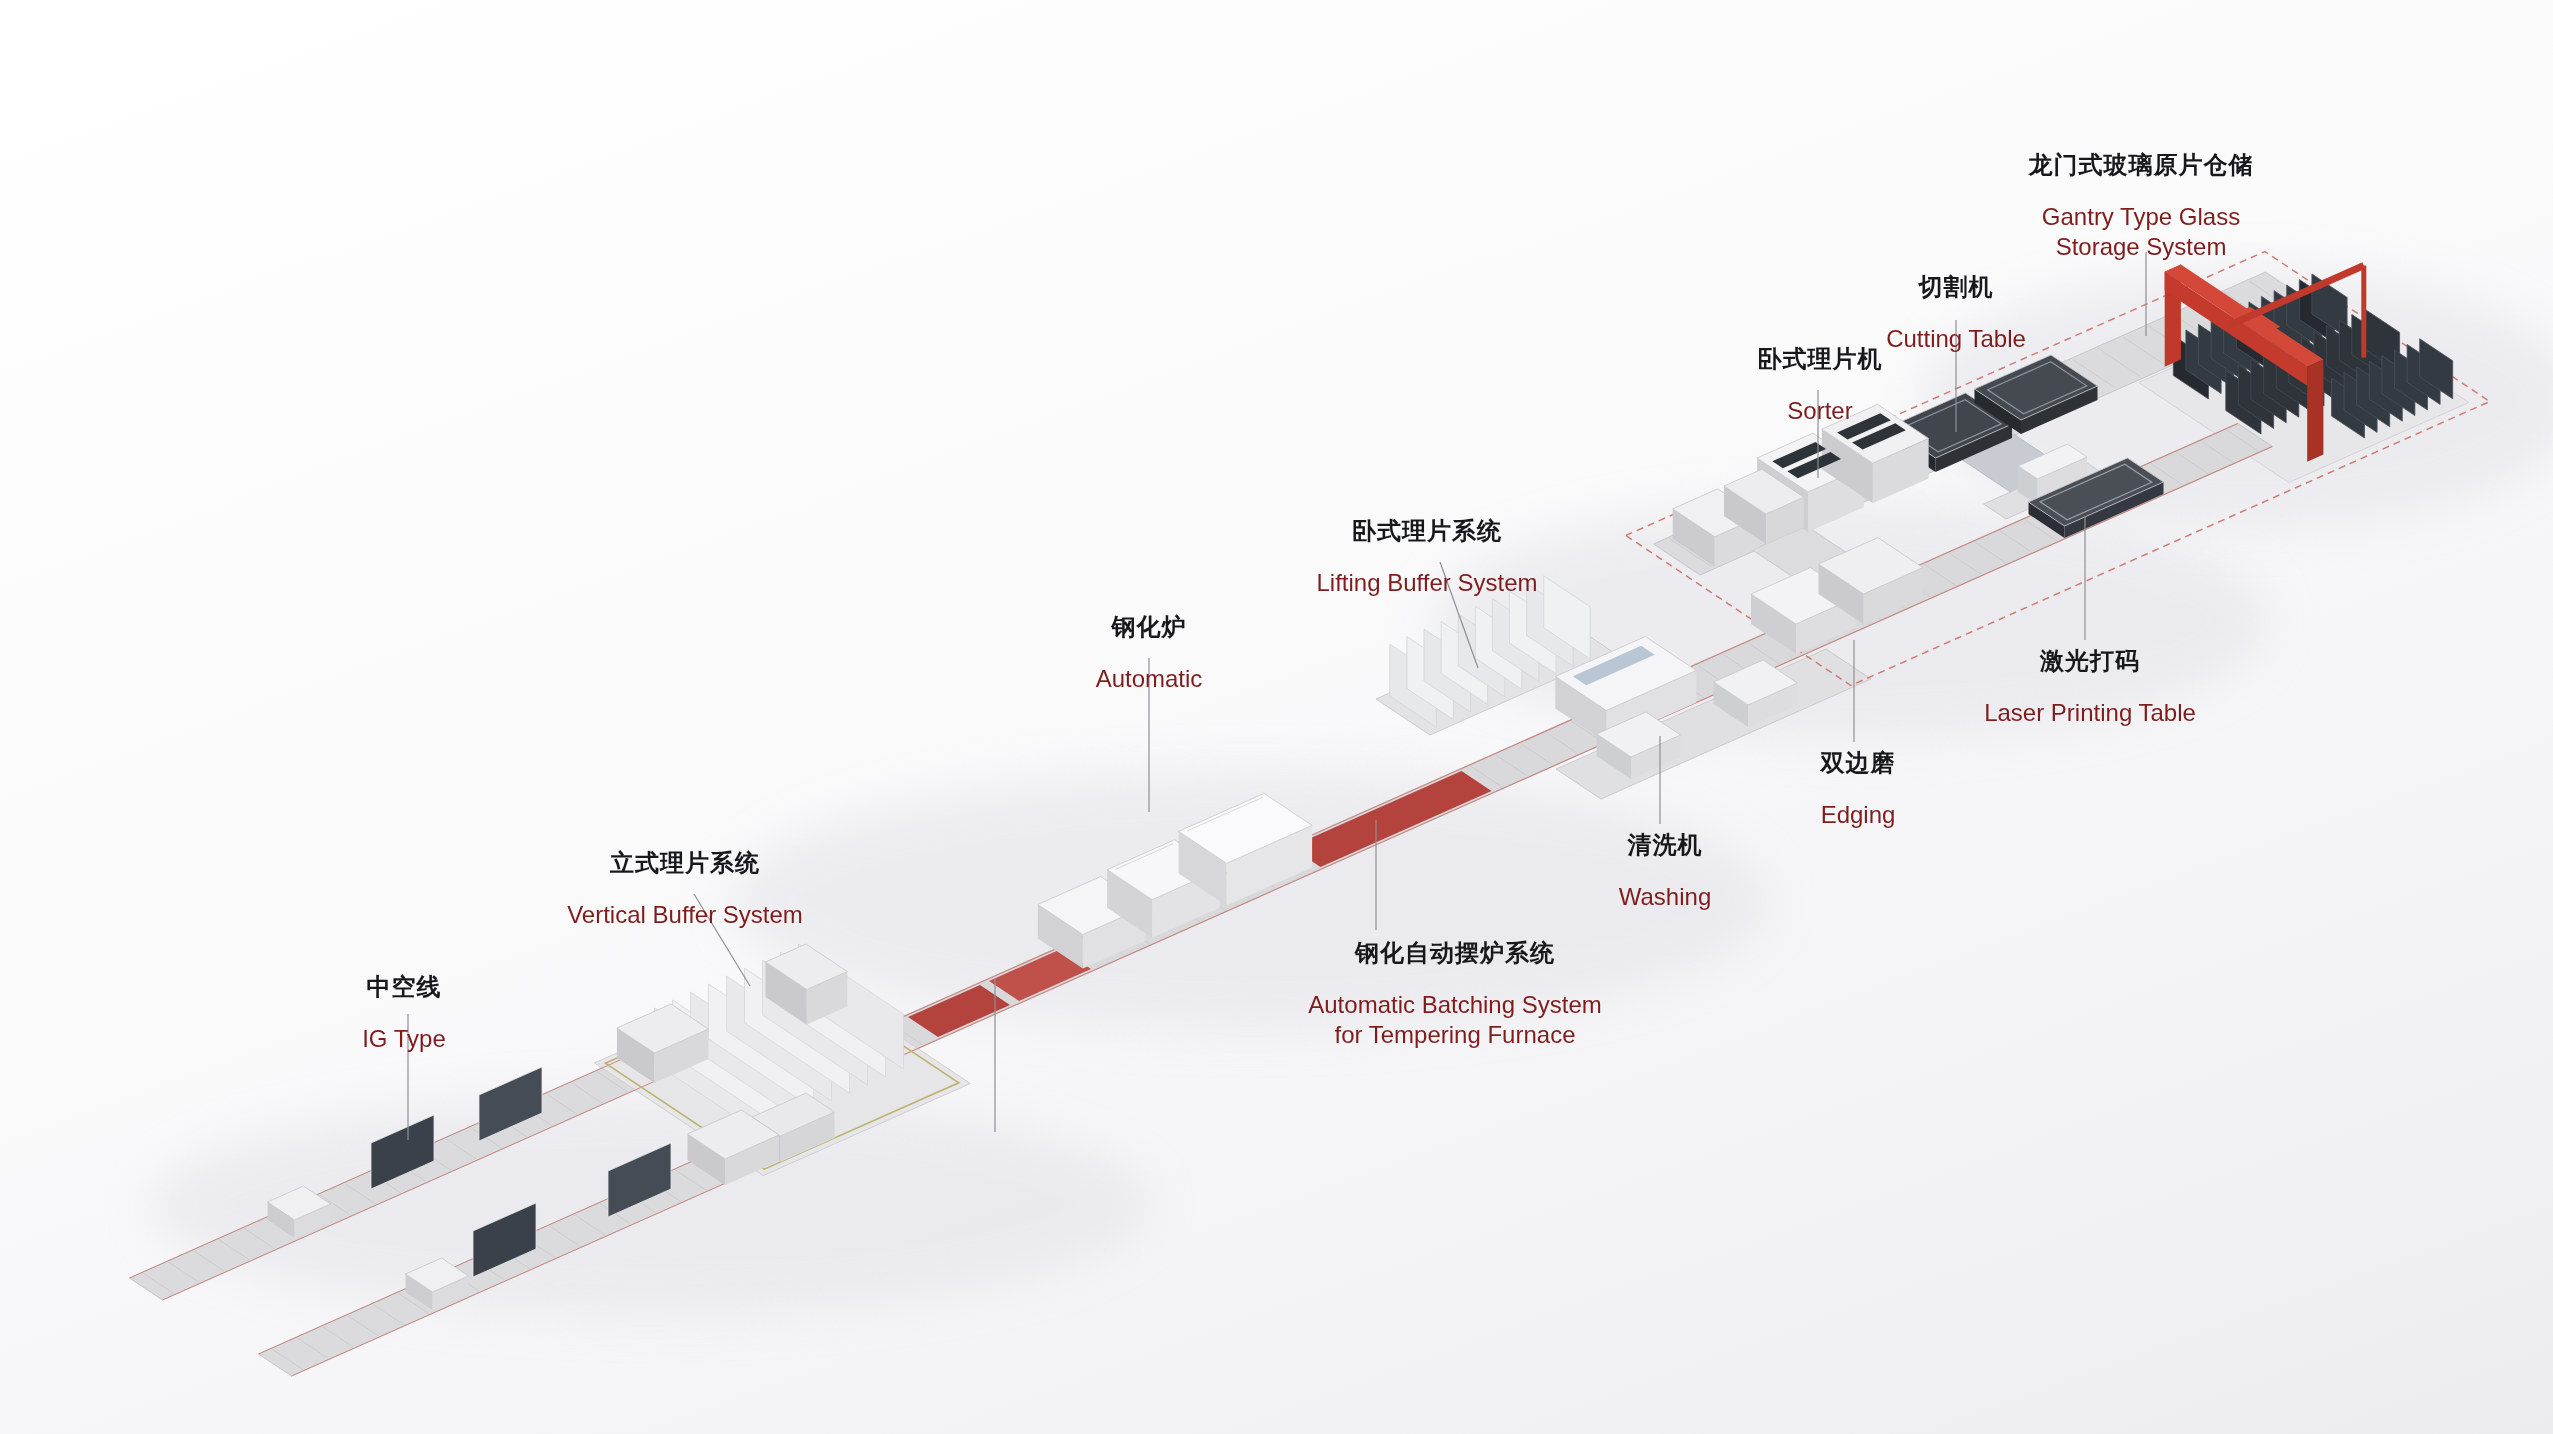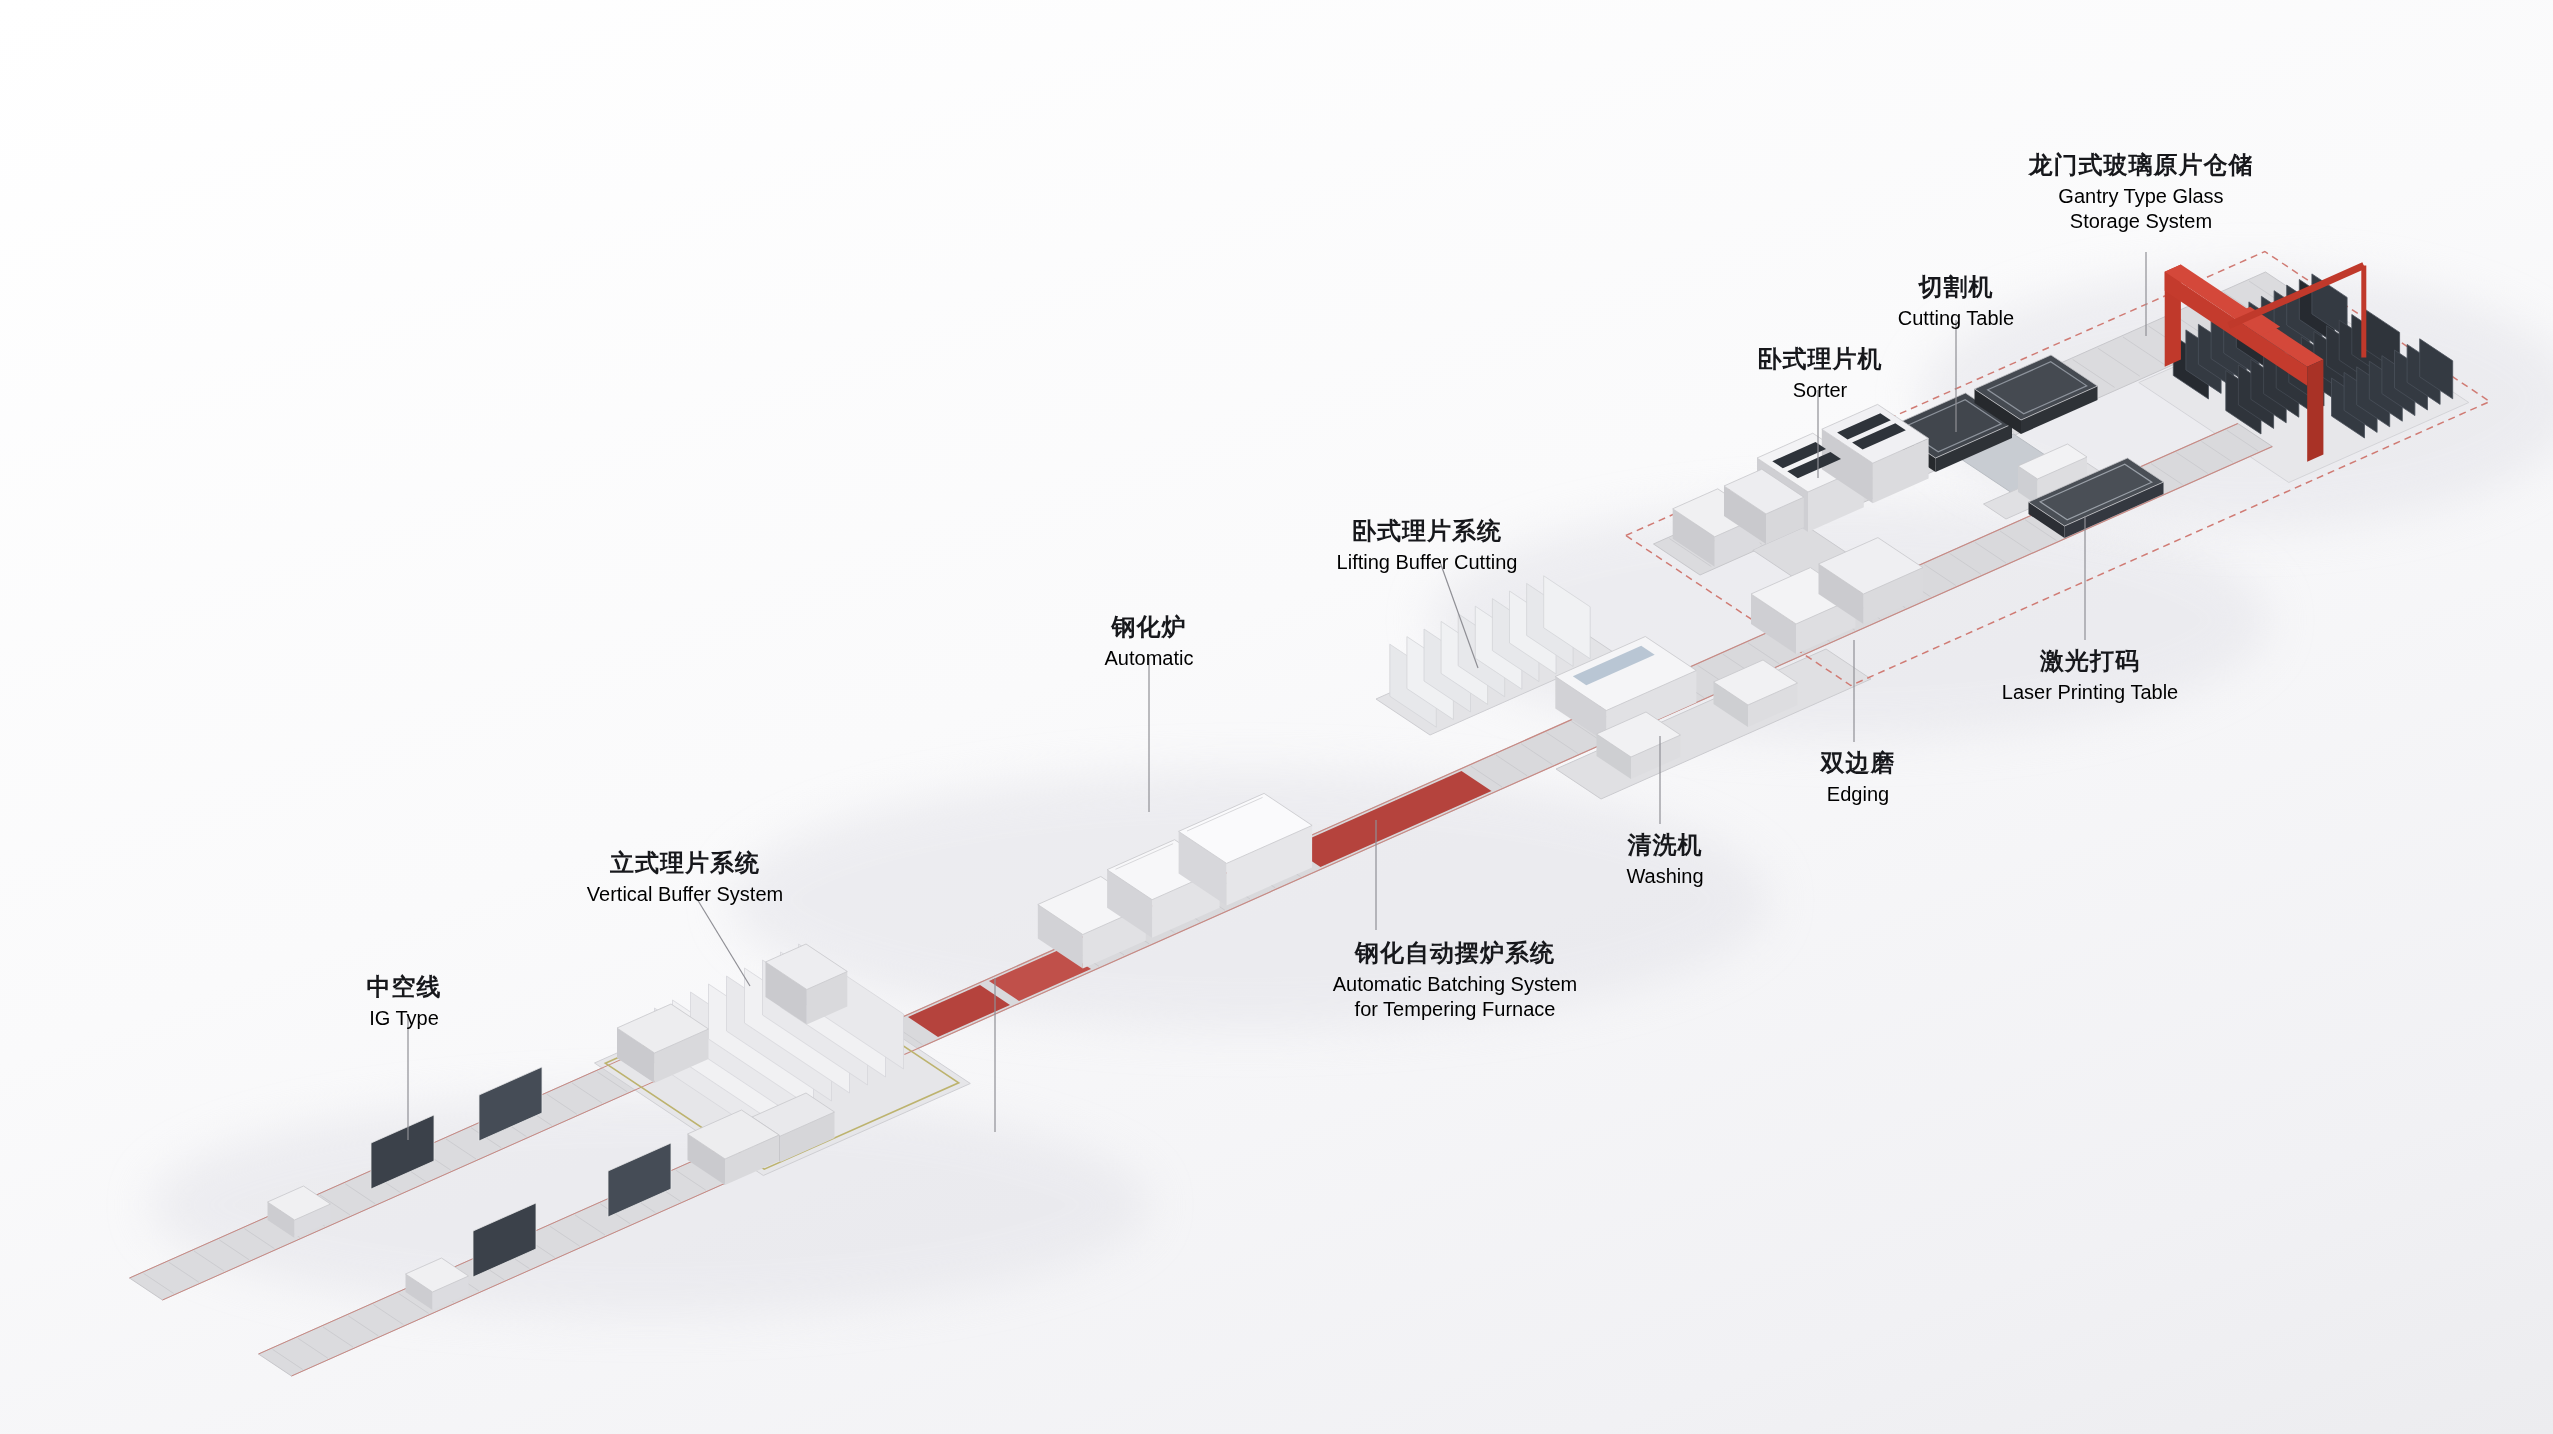--- a/index.html
+++ b/index.html
@@ -10,22 +10,22 @@
   }
   .stage{position:relative;width:2553px;height:1398px;padding-left:42px;}
   #scene{position:absolute;left:0;top:0;}
   .labels{position:absolute;left:0;top:0;width:100%;height:100%;pointer-events:none;}
   .lbl{position:absolute;transform:translateX(-50%);text-align:center;}
   .lbl .zh{
     font-size:24px;font-weight:700;line-height:1.25;color:#17181c;
     letter-spacing:1px;white-space:nowrap;
   }
   .lbl .en{
-    font-size:20px;font-weight:400;line-height:1.25;color:#000000;
-    margin-top:4px;white-space:pre-line;
+    font-size:24px;font-weight:400;line-height:1.25;color:#7f1d1d;
+    margin-top:22px;white-space:pre-line;
   }
 </style>
 </head>
 <body>
 
 <div class="stage">
 
   <svg id="scene" width="2553" height="1434" viewBox="0 0 2553 1434">
     <defs>
       <filter id="blur" x="-50%" y="-50%" width="200%" height="200%">
@@ -369,21 +369,21 @@
     <div class="lbl" style="left:1956px;top:272px">
       <div class="zh">切割机</div>
       <div class="en">Cutting Table</div>
     </div>
     <div class="lbl" style="left:1820px;top:344px">
       <div class="zh">卧式理片机</div>
       <div class="en">Sorter</div>
     </div>
     <div class="lbl" style="left:1427px;top:516px">
       <div class="zh">卧式理片系统</div>
-      <div class="en">Lifting Buffer Cutting</div>
+      <div class="en">Lifting Buffer System</div>
     </div>
     <div class="lbl" style="left:1149px;top:612px">
       <div class="zh">钢化炉</div>
       <div class="en">Automatic</div>
     </div>
     <div class="lbl" style="left:2090px;top:646px">
       <div class="zh">激光打码</div>
       <div class="en">Laser Printing Table</div>
     </div>
     <div class="lbl" style="left:1858px;top:748px">

